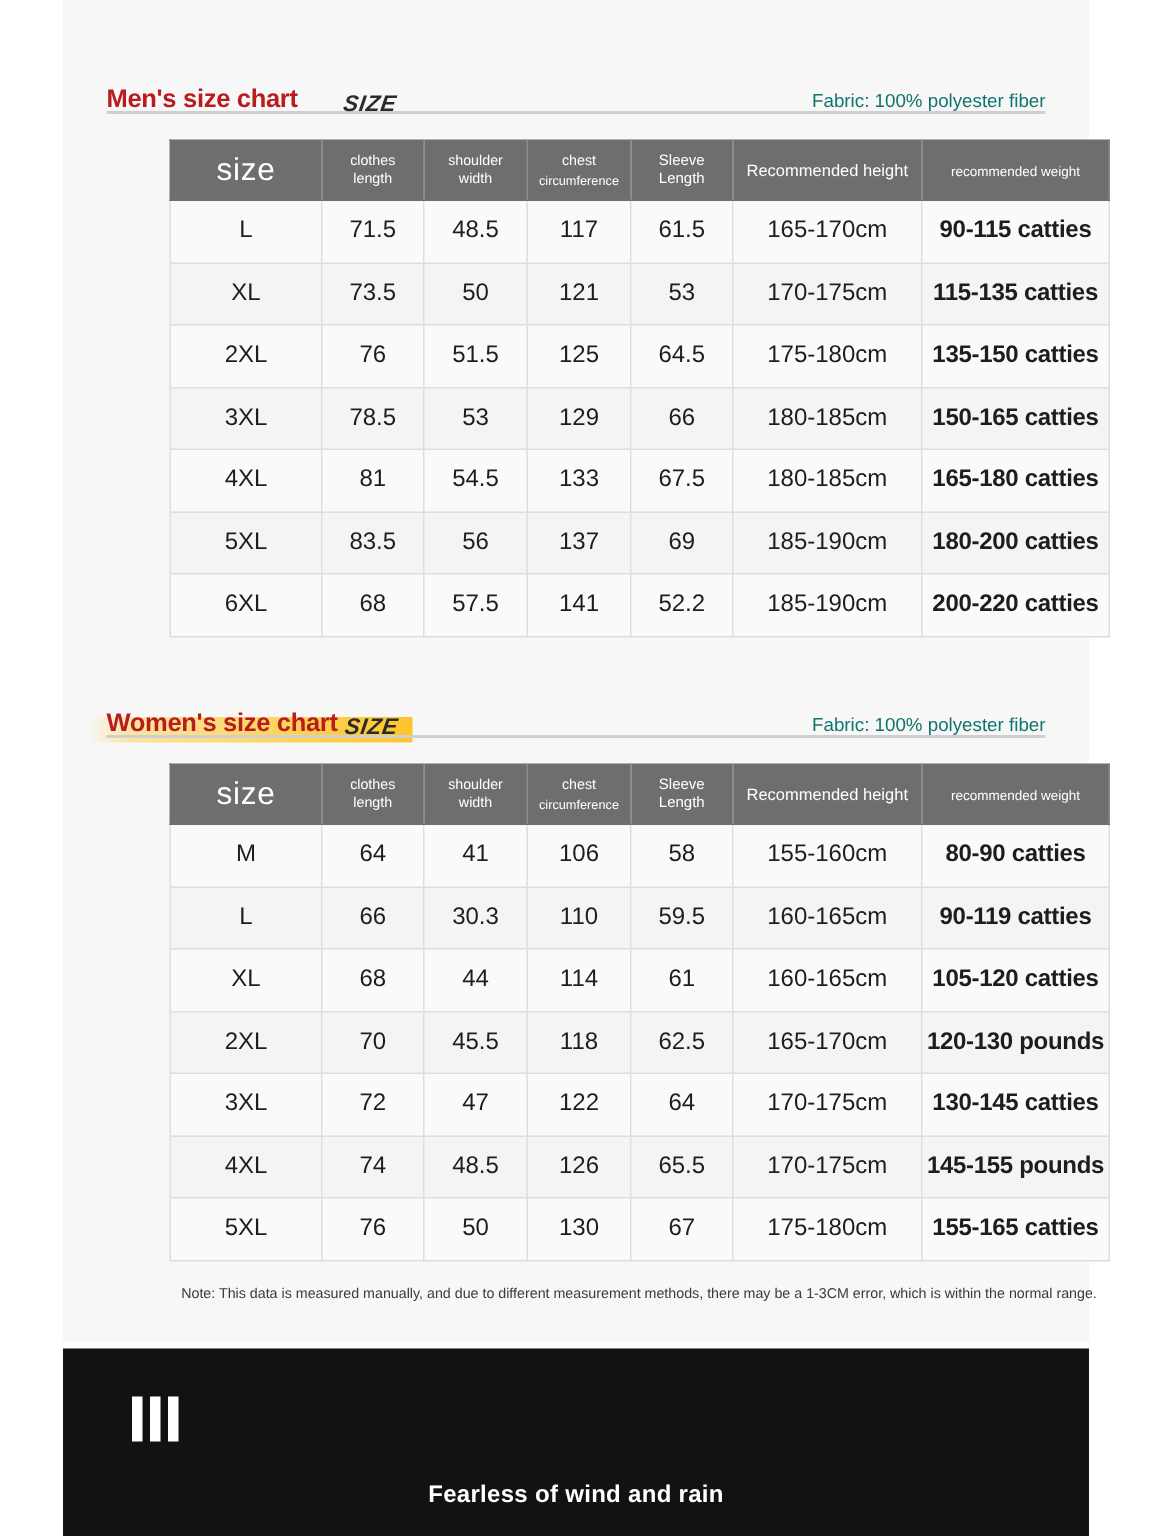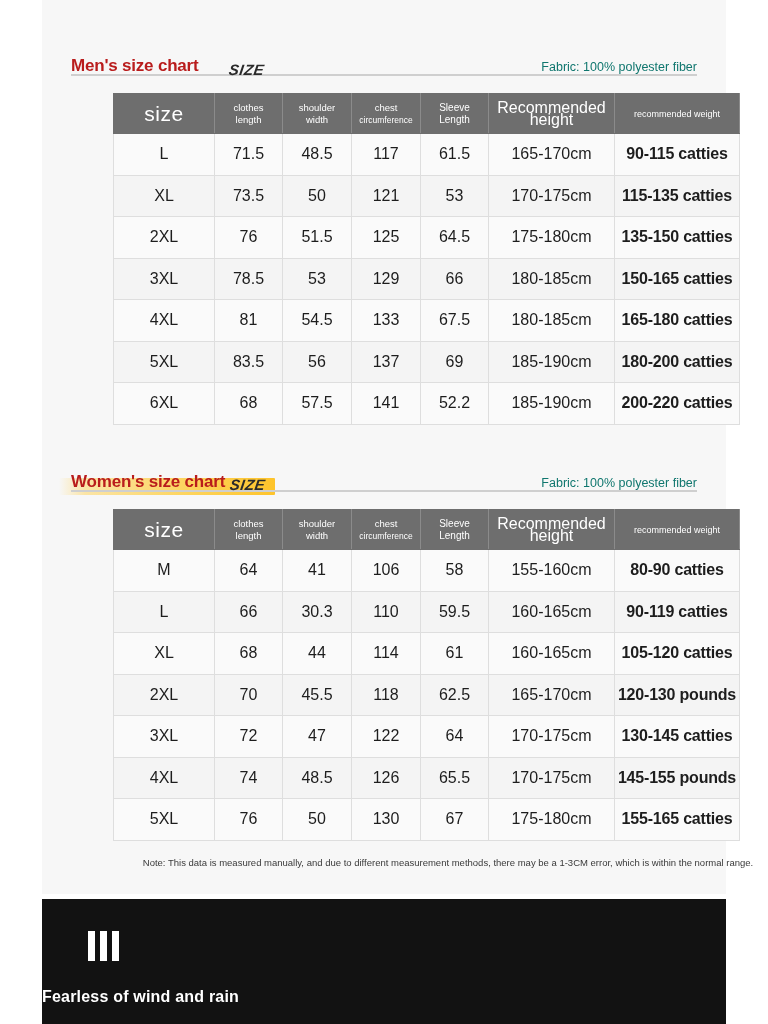--- a/index.html
+++ b/index.html
@@ -98,21 +98,21 @@
     border: 1px solid #6e6e6e;
     border-right: 1px solid #8b8b8b;
     font-weight: 400;
     height: 40px;
     padding: 2px 1px;
     line-height: 12px;
   }
   thead th .two { display: block; font-size: 9.5px; }
   thead th.c-size { font-size: 21px; font-weight: 400; letter-spacing: .5px; }
   thead th.c-sleeve .two { font-size: 10px; }
-  thead th.c-height { font-size: 16px; }
+  thead th.c-height { font-size: 11px; }
   thead th.c-weight { font-size: 9px; }
   table.size tbody td { height: 41.5px; font-size: 16px; background: #fafafa; }
   table.size tbody tr:nth-child(even) td { background: #f4f4f4; }
   td.c-size { font-size: 16px; }
   td.c-height { font-size: 15px; margin-left: 43px; }
   td.c-weight { font-size: 13px; font-weight: 700; letter-spacing: -.2px; }
   
   col.w-size { width: 101px; }
   col.w-cl   { width: 68px; }
   col.w-sh   { width: 69px; }
@@ -121,21 +121,20 @@
   col.w-ht   { width: 126px; }
   col.w-wt   { width: 125px; }
   
   .note {
     position: absolute;
     left: 71px; width: 626px;
     text-align: center;
     font-size: 9.5px;
     color: #3a3a3a;
     line-height: 14px;
-    margin-left: 22px;
   }
   
   .footer {
     position: absolute;
     left: 42px; top: 899px;
     width: 684px; height: 125px;
     background: #121212;
   }
   .logo-mark {
     position: absolute;
@@ -144,20 +143,21 @@
     gap: 5px;
   }
   .logo-mark i {
     display: block;
     width: 7px; height: 30px;
     background: #ffffff;
   }
   .footer-tag {
     position: absolute;
     left: 0; right: 0; top: 89px;
+    text-align: center;
     color: #ffffff;
     font-size: 16px;
     font-weight: 700;
     letter-spacing: .2px;
   }
 </style>
 </head>
 <body>
 
 <div class="page">

